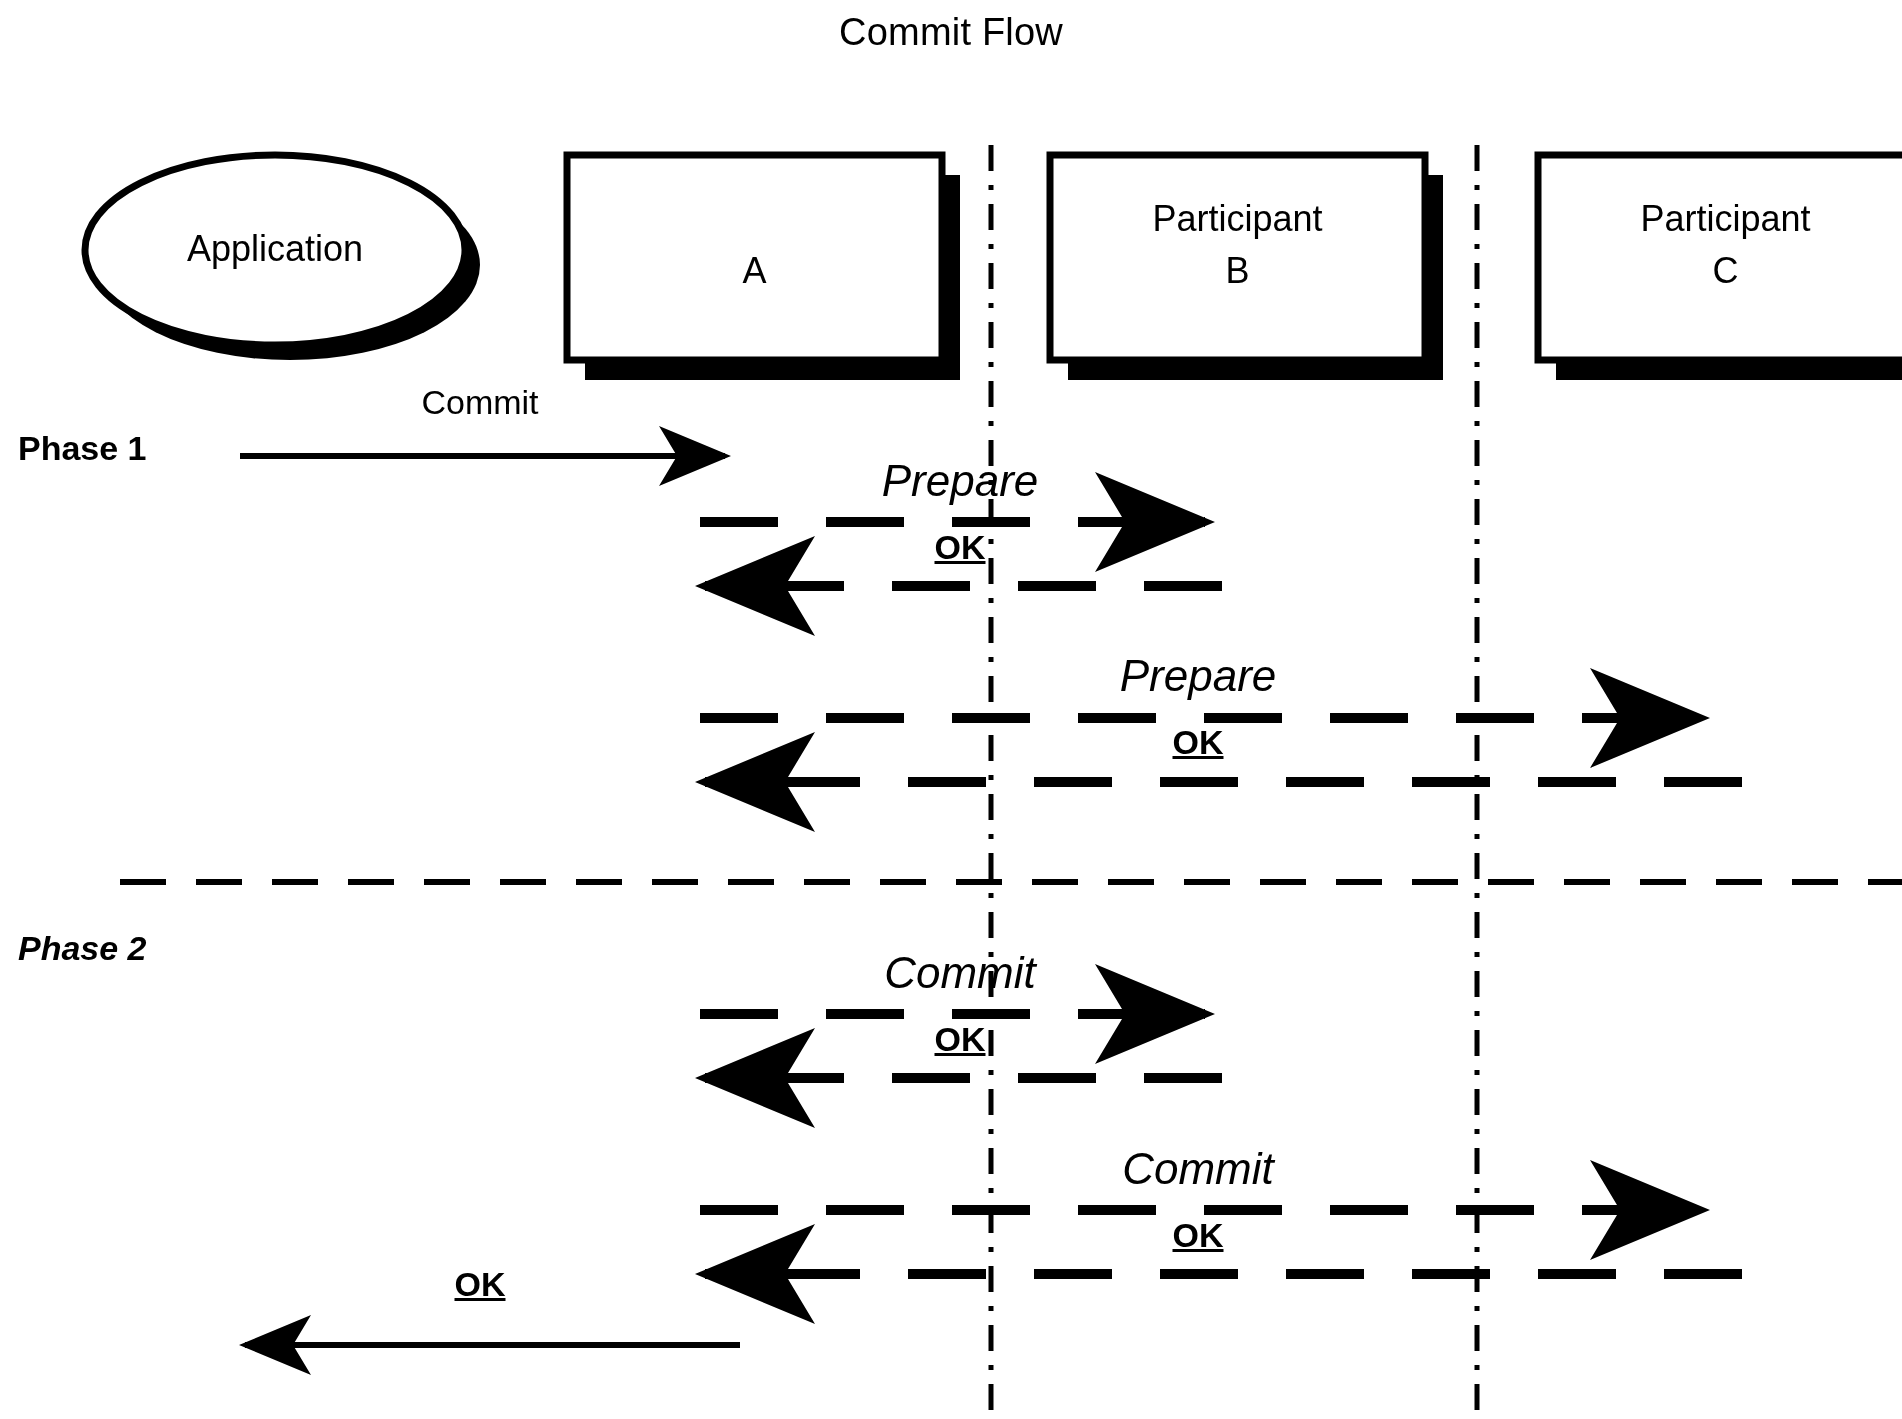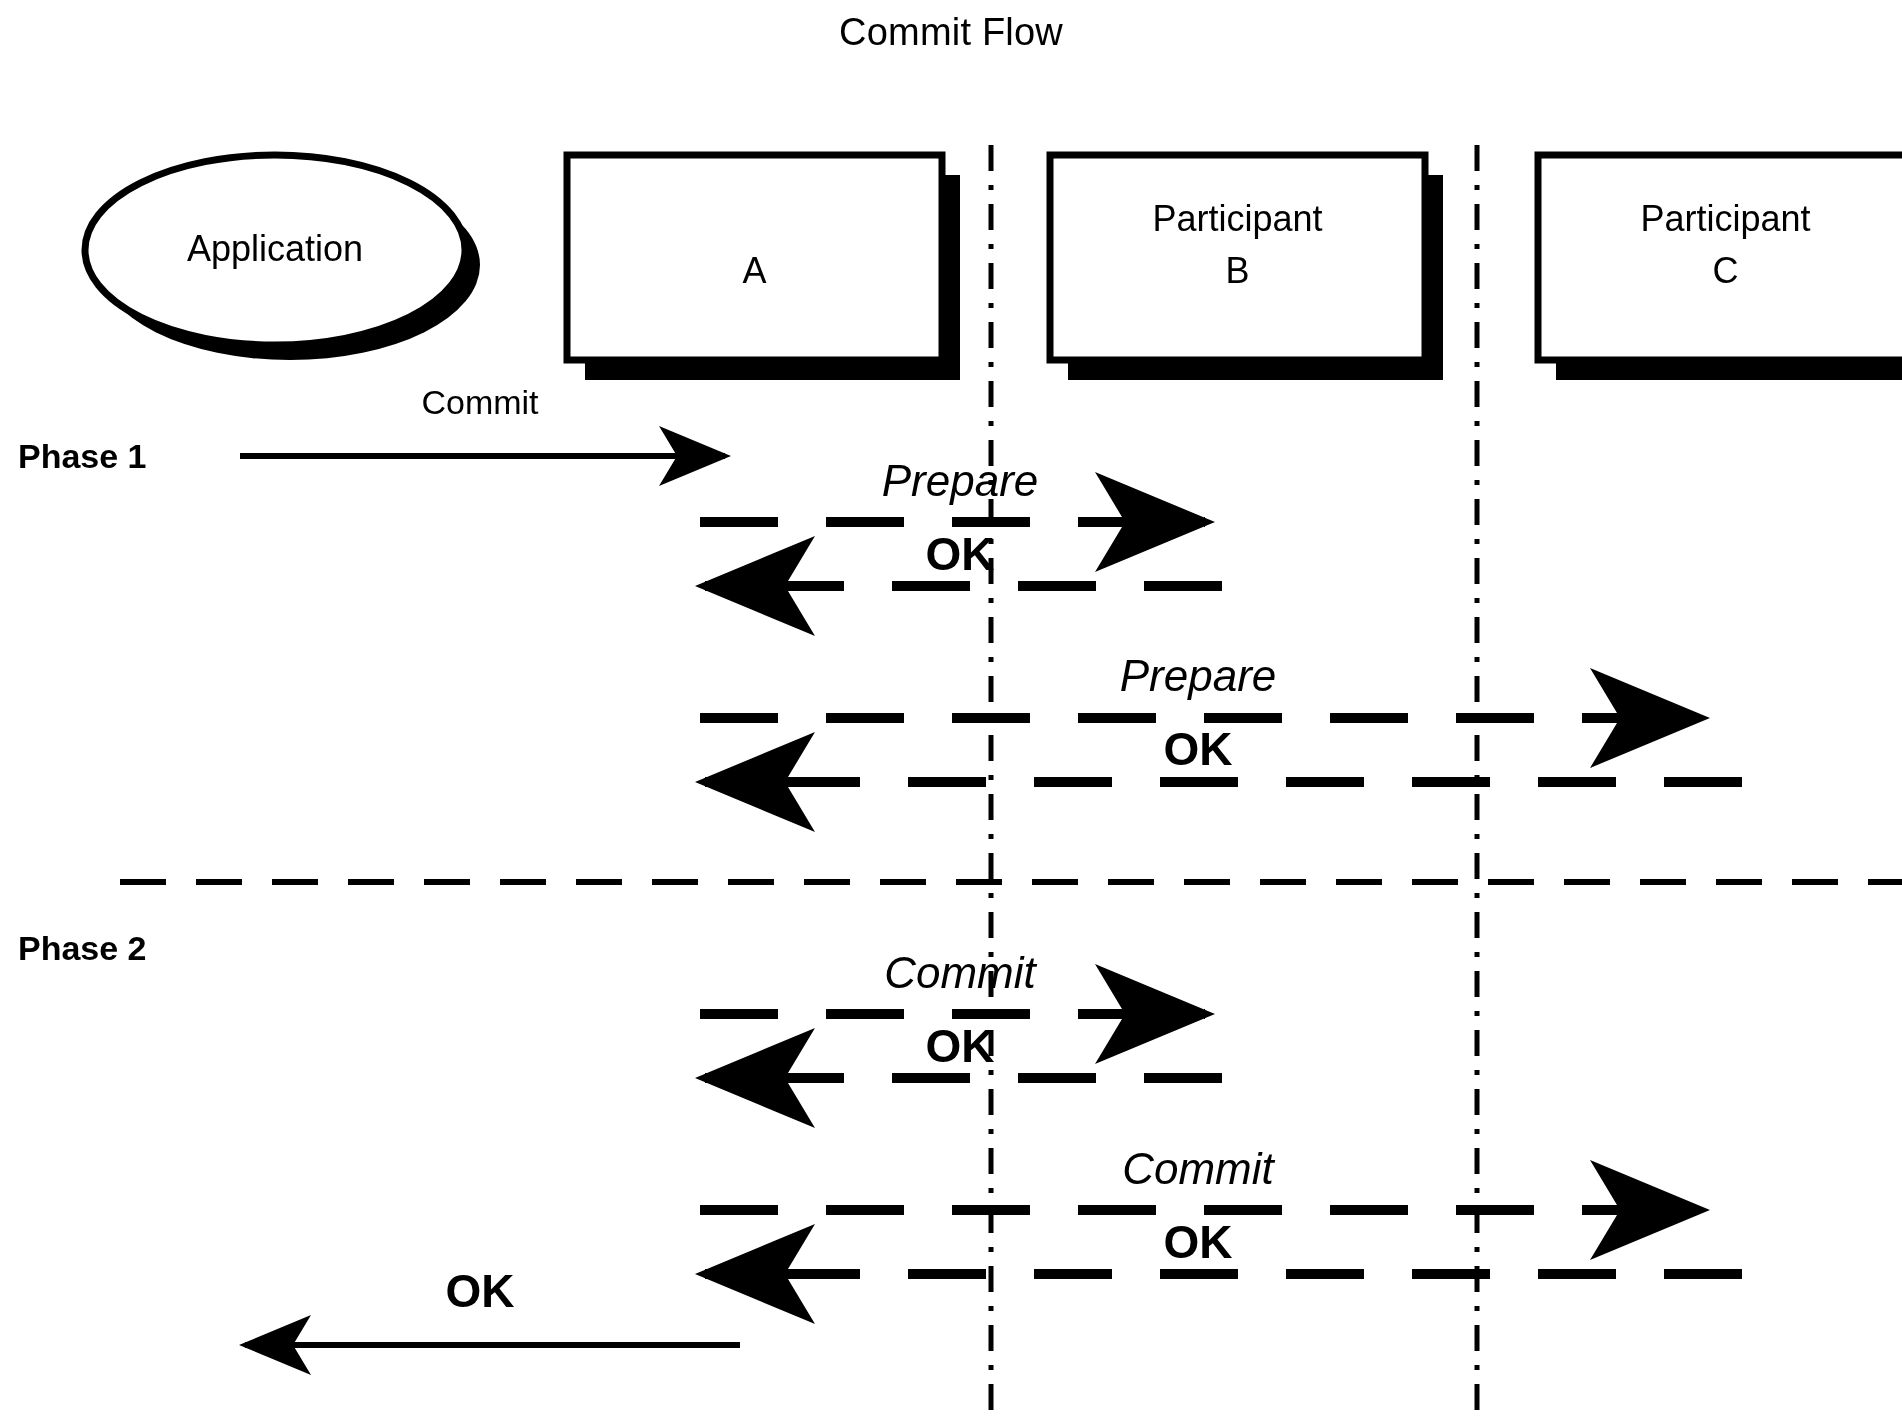--- a/index.html
+++ b/index.html
@@ -38,22 +38,23 @@
   }
   .phase-label {
     font-size: 34px;
     font-weight: bold;
   }
   .msg-italic {
     font-size: 44px;
     font-style: italic;
   }
   .msg-bold {
-    font-size: 46px;
+    font-size: 34px;
     font-weight: bold;
+    text-decoration: underline;
   }
   .msg-plain {
     font-size: 34px;
   }
 </style>
 </head>
 <body>
 
 <div id="stage">
 
@@ -118,23 +119,23 @@
   <div class="lbl node-label" style="left:85px; top:228px; width:380px;">Application</div>
 
   <div class="lbl node-label" style="left:567px; top:250px; width:375px;">A</div>
 
   <div class="lbl node-label" style="left:1050px; top:198px; width:375px;">Participant</div>
   <div class="lbl node-label" style="left:1050px; top:250px; width:375px;">B</div>
 
   <div class="lbl node-label" style="left:1538px; top:198px; width:375px;">Participant</div>
   <div class="lbl node-label" style="left:1538px; top:250px; width:375px;">C</div>
 
-  <div class="lbl phase-label" style="left:18px; top:428px; width:220px; text-align:left;margin-top:8px;">Phase 1</div>
+  <div class="lbl phase-label" style="left:18px; top:428px; width:220px; text-align:left;">Phase 1</div>
 
-  <div class="lbl phase-label" style="left:18px; top:928px; width:220px; text-align:left;">Phase 2</div>
+  <div class="lbl phase-label" style="left:18px; top:928px; width:220px; text-align:left;font-style:italic;">Phase 2</div>
 
   <div class="lbl msg-plain" style="left:330px; top:382px; width:300px;">Commit</div>
 
   <div class="lbl msg-italic" style="left:810px; top:455px; width:300px;">Prepare</div>
 
   <div class="lbl msg-bold" style="left:810px; top:527px; width:300px;">OK</div>
 
   <div class="lbl msg-italic" style="left:1048px; top:650px; width:300px;">Prepare</div>
 
   <div class="lbl msg-bold" style="left:1048px; top:722px; width:300px;">OK</div>

